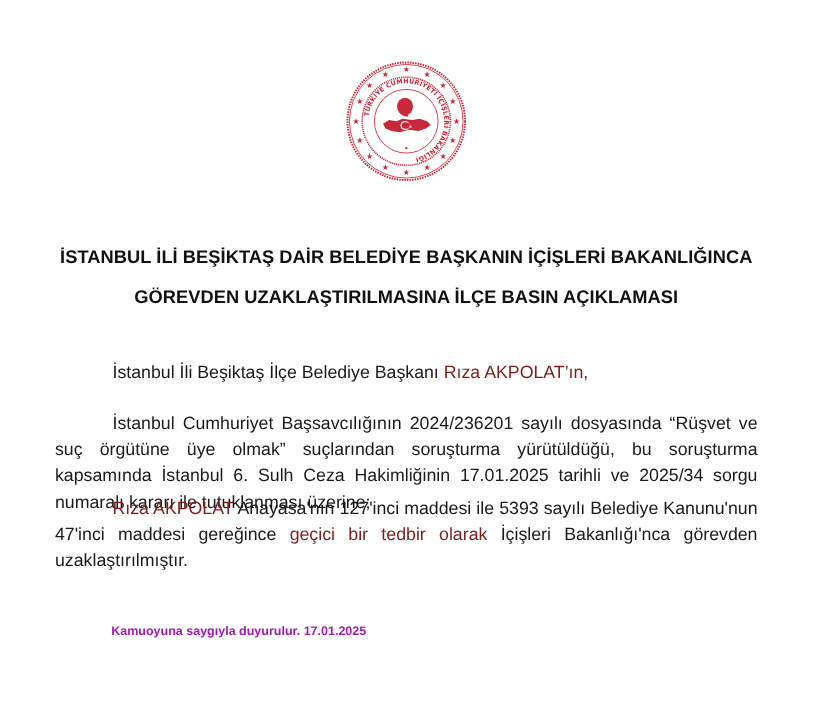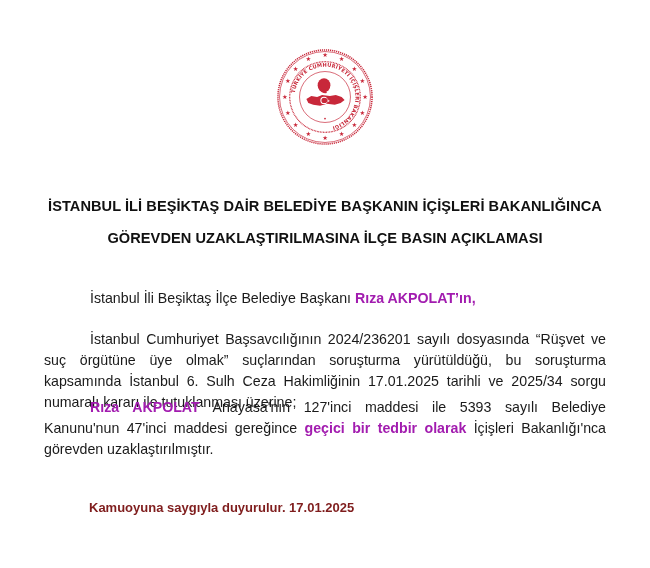--- a/index.html
+++ b/index.html
@@ -9,23 +9,23 @@
   .title { position:absolute; left:0; width:650px; text-align:center;
            font-weight:bold; font-size:14.6px; letter-spacing:0.05px; color:#111; }
   .t1 { top:198px; }
   .t2 { top:230px; }
   .para { position:absolute; left:44px; width:562px; font-size:14.2px;
           line-height:21px; text-align:justify; color:#1a1a1a; }
   .para .ind { display:inline-block; width:46px; }
   .p1 { top:288px; }
   .p2 { top:313px; }
   .p3 { top:381px; }
-  .closing { position:absolute; left:89px; top:500px; font-size:13px;
-             font-weight:bold; color:#7f1d1d; }
-  b { font-weight:bold; color:#a21caf; }
+  .closing { position:absolute; left:89px; top:500px; font-size:10px;
+             font-weight:bold; color:#a21caf; }
+  b { font-weight:normal; color:#7f1d1d; }
   .last-line { text-align-last:left;margin-top:16px; }
 </style>
 </head>
 <body>
 
 <svg class="seal" viewBox="0 0 100 100">
   <defs>
     <path id="ringPath" d="M 50 50 m -31 0 a 31 31 0 1 1 62 0 a 31 31 0 1 1 -62 0"></path>
   </defs>
   <circle cx="50" cy="50" r="48" fill="none" stroke="#c8283a" stroke-width="1.6" stroke-dasharray="1.2 0.9"></circle>

